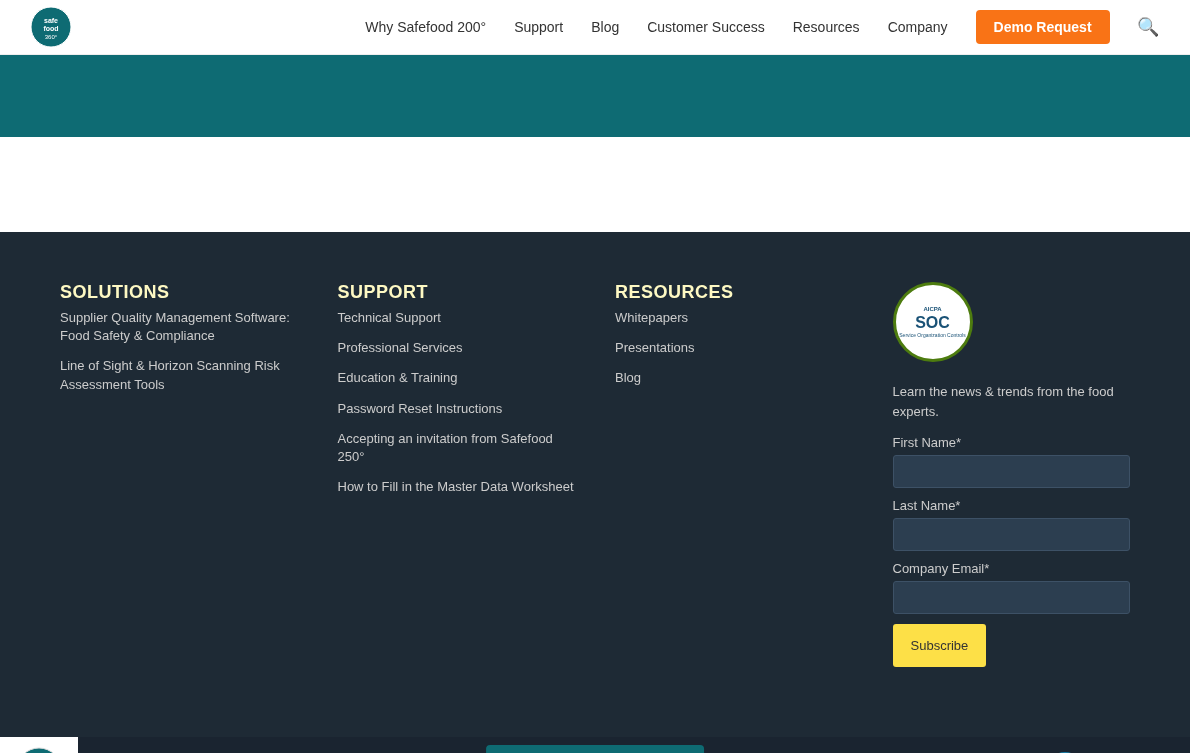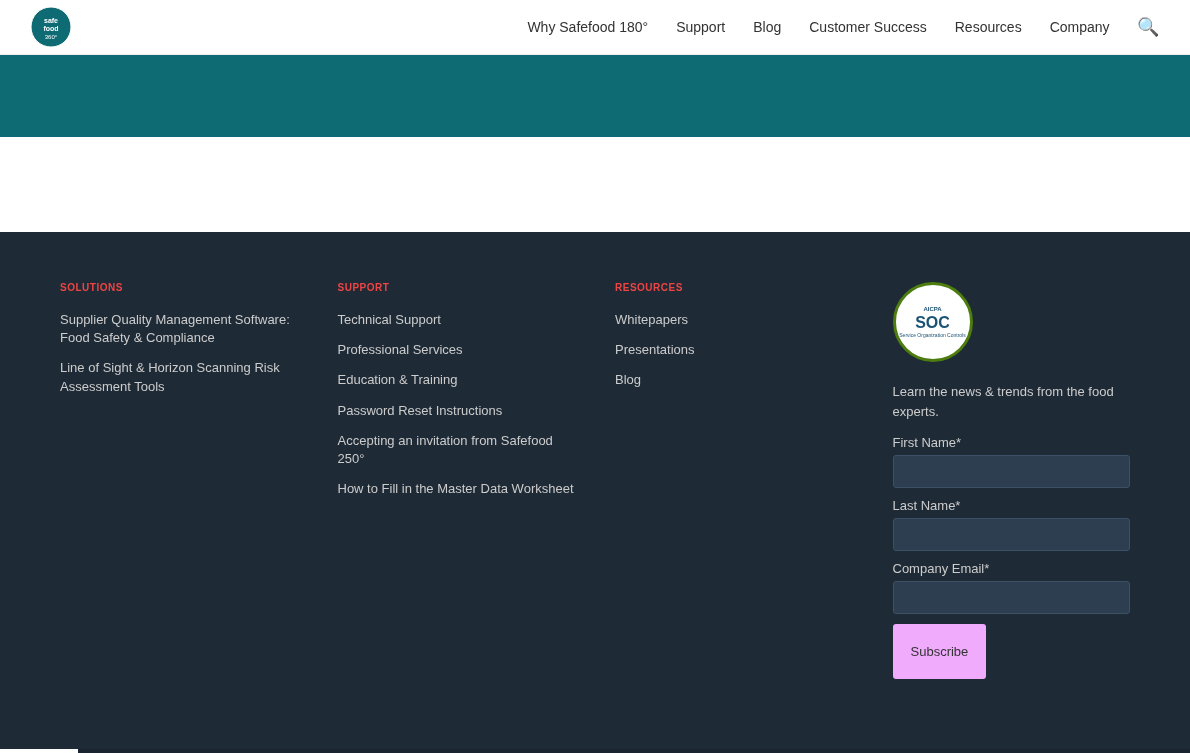--- a/index.html
+++ b/index.html
@@ -69,24 +69,24 @@
       color: #ccc;
       padding: 50px 60px 30px;
     }
     .footer-grid {
       display: grid;
       grid-template-columns: 1fr 1fr 1fr 1fr;
       gap: 40px;
       margin-bottom: 40px;
     }
     .footer-col h3 {
-      color: #ef4444;
-      font-size: 10px;
+      color: #fef9c3;
+      font-size: 18px;
       font-weight: 600;
-      margin-bottom: 18px;
+      margin-bottom: 6px;
       text-transform: uppercase;
       letter-spacing: 0.5px;
     }
     .footer-col ul {
       list-style: none;
     }
     .footer-col ul li {
       margin-bottom: 12px;
     }
     .footer-col ul li a {
@@ -146,23 +146,23 @@
       padding: 8px 10px;
       background: #2c3e50;
       border: 1px solid #3d5166;
       color: #fff;
       font-size: 13px;
       border-radius: 3px;
       margin-bottom: 10px;
       outline: none;
     }
     .subscribe-btn {
-      background: #f0abfc;
+      background: #fde047;
       border: none;
-      padding: 20px 18px;
+      padding: 14px 18px;
       font-size: 13px;
       cursor: pointer;
       border-radius: 3px;
       color: #333;
     }
 
     
     .footer-bottom {
       background: #1a2430;
       display: flex;
@@ -245,26 +245,27 @@
   <div class="logo-area">
     <svg class="logo-icon" viewBox="0 0 42 42">
       <circle cx="21" cy="21" r="20" fill="#0e6b73" stroke="#fff" stroke-width="1"></circle>
       <text x="21" y="17" text-anchor="middle" fill="#fff" font-size="7" font-weight="bold">safe</text>
       <text x="21" y="25" text-anchor="middle" fill="#fff" font-size="7" font-weight="bold">food</text>
       <text x="21" y="33" text-anchor="middle" fill="#fff" font-size="6">360°</text>
     </svg>
   </div>
   <nav>
     <ul class="nav-links">
-      <li><a href="#">Why Safefood 180°</a></li>
+      <li><a href="#">Why Safefood 200°</a></li>
       <li><a href="#">Support</a></li>
       <li><a href="#">Blog</a></li>
       <li><a href="#">Customer Success</a></li>
       <li><a href="#">Resources</a></li>
       <li><a href="#">Company</a></li>
+      <li><button class="demo-btn">Demo Request</button></li>
       <li><span class="search-icon-wrap">🔍</span></li>
     </ul>
   </nav>
 </header>
 
 <div class="banner"></div>
 
 <div class="white-space"></div>
 
 <footer class="footer">

